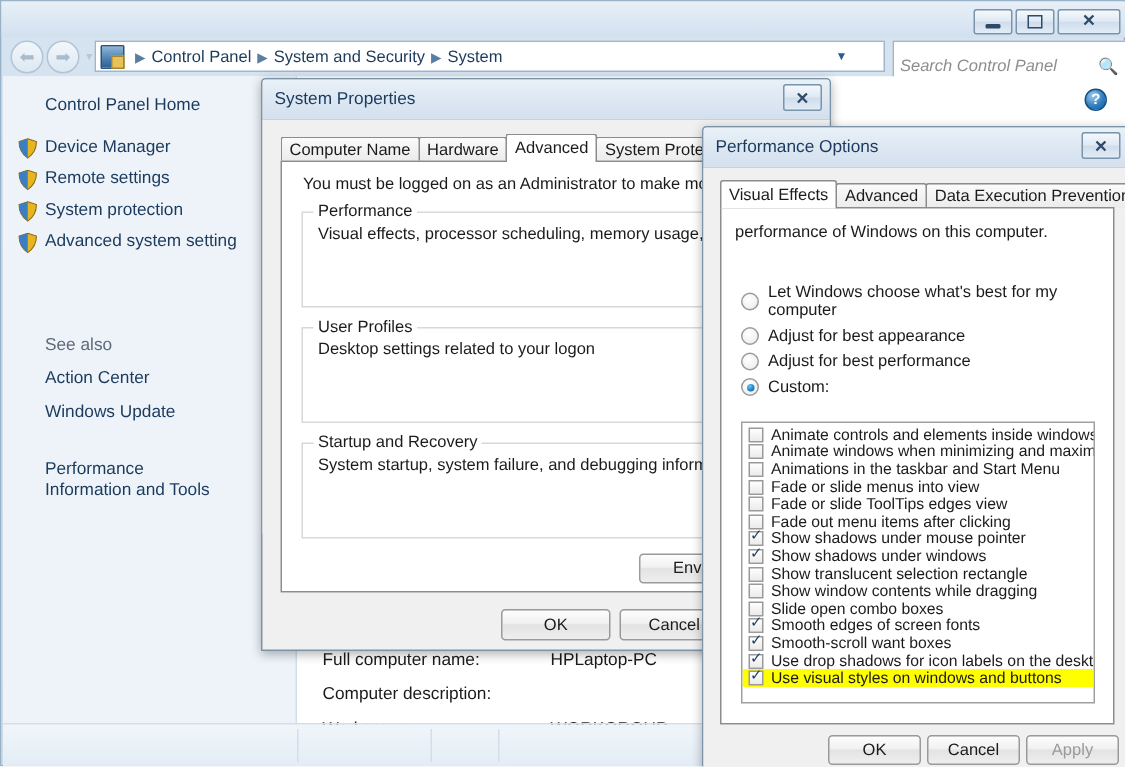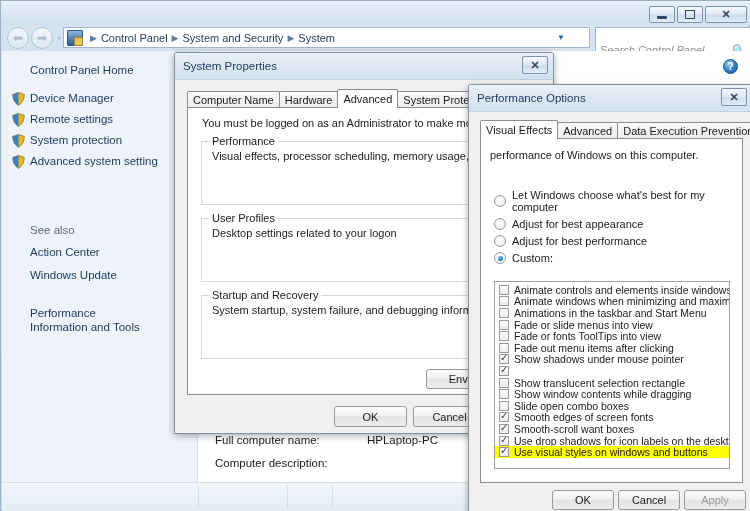--- a/index.html
+++ b/index.html
@@ -93,21 +93,21 @@
     display:flex; align-items:center; color:#2c5d8f; font-size:8px;
   }
   .refresh-btn {
     position: absolute; left: 590px; top: 2px; width: 20px; height: 21px;
     display:flex; align-items:center; justify-content:center;
     color: #2f6fae; font-size: 12px;
   }
   .search-box {
     position: absolute; left: 594px; top: 2px; width: 156px; height: 21px;
     background: #fff; border: 1px solid #9fb6cc; box-sizing:border-box;
-    display:flex; align-items:flex-start; padding: 16px 4px;
+    display:flex; align-items:center; padding: 16px 4px;
   }
   .search-ph { color: #8e8e8e; font-style: italic; font-size: 11px; flex:1;}
   .search-glyph { color:#3a6f9f; font-size: 11px; }
 
   
   .content-area {
     position: absolute; left: 1px; top: 50px; width: 748px; height: 460px;
     background: #ffffff;
   }
   .sidebar {
@@ -508,32 +508,33 @@
             <div class="fx-row">
                 <span class="cb"></span>
                 <span class="fx-label">Animations in the taskbar and Start Menu</span>
               </div>
             <div class="fx-row">
                 <span class="cb"></span>
                 <span class="fx-label">Fade or slide menus into view</span>
               </div>
             <div class="fx-row">
                 <span class="cb"></span>
-                <span class="fx-label">Fade or fonts ToolTips into view</span>
+                <span class="fx-label">Fade or slide ToolTips edges view</span>
               </div>
             <div class="fx-row">
                 <span class="cb"></span>
                 <span class="fx-label">Fade out menu items after clicking</span>
               </div>
             <div class="fx-row">
                 <span class="cb checked"></span>
                 <span class="fx-label">Show shadows under mouse pointer</span>
               </div>
             <div class="fx-row">
                 <span class="cb checked"></span>
+                <span class="fx-label">Show shadows under windows</span>
               </div>
             <div class="fx-row">
                 <span class="cb"></span>
                 <span class="fx-label">Show translucent selection rectangle</span>
               </div>
             <div class="fx-row">
                 <span class="cb"></span>
                 <span class="fx-label">Show window contents while dragging</span>
               </div>
             <div class="fx-row">

